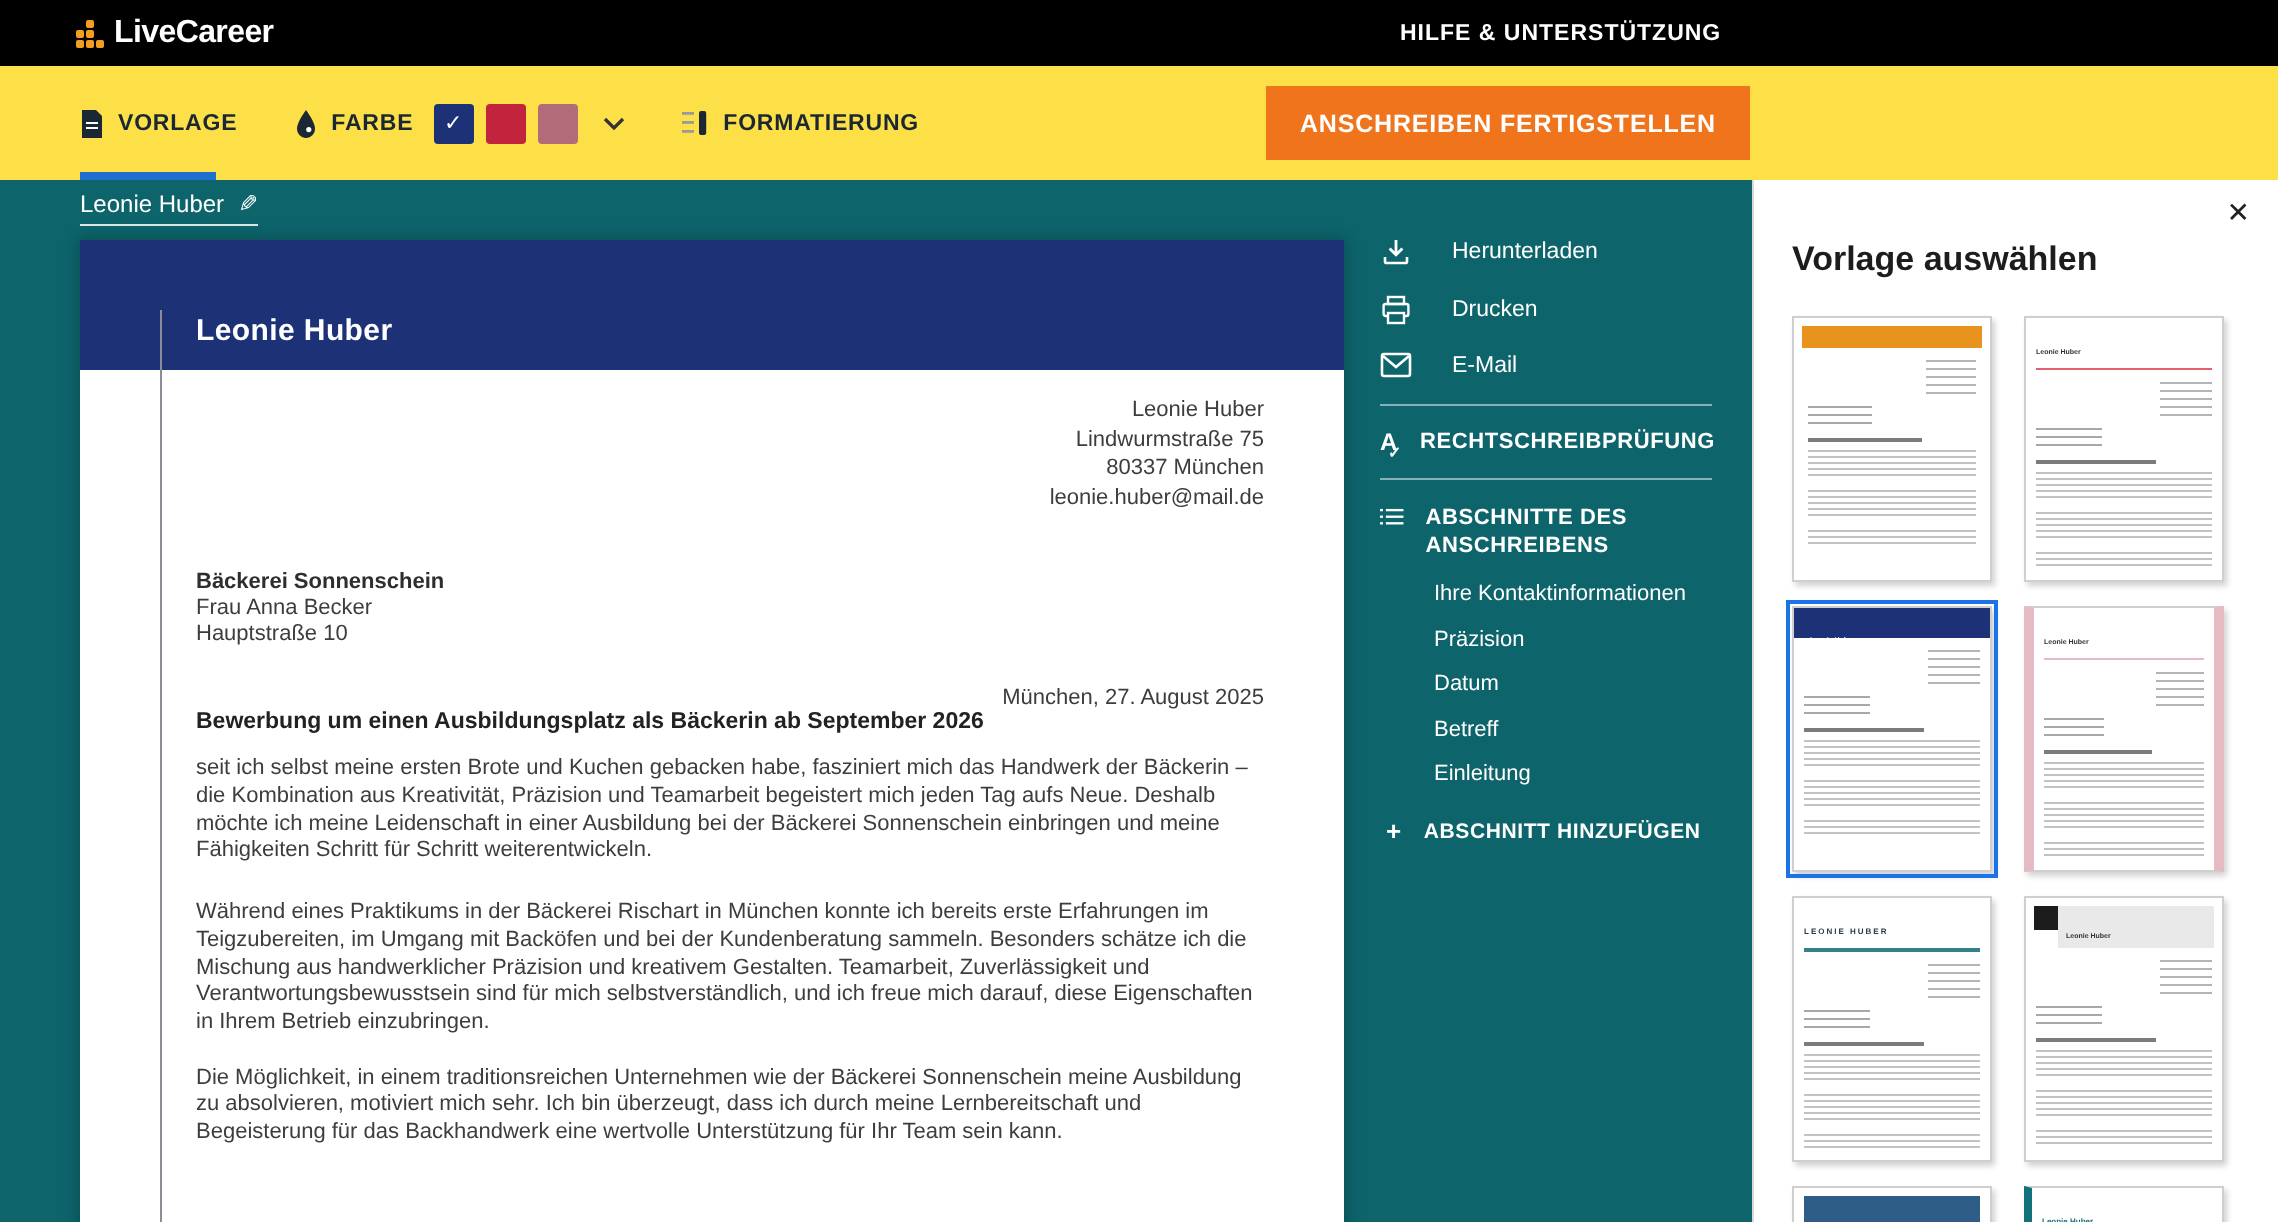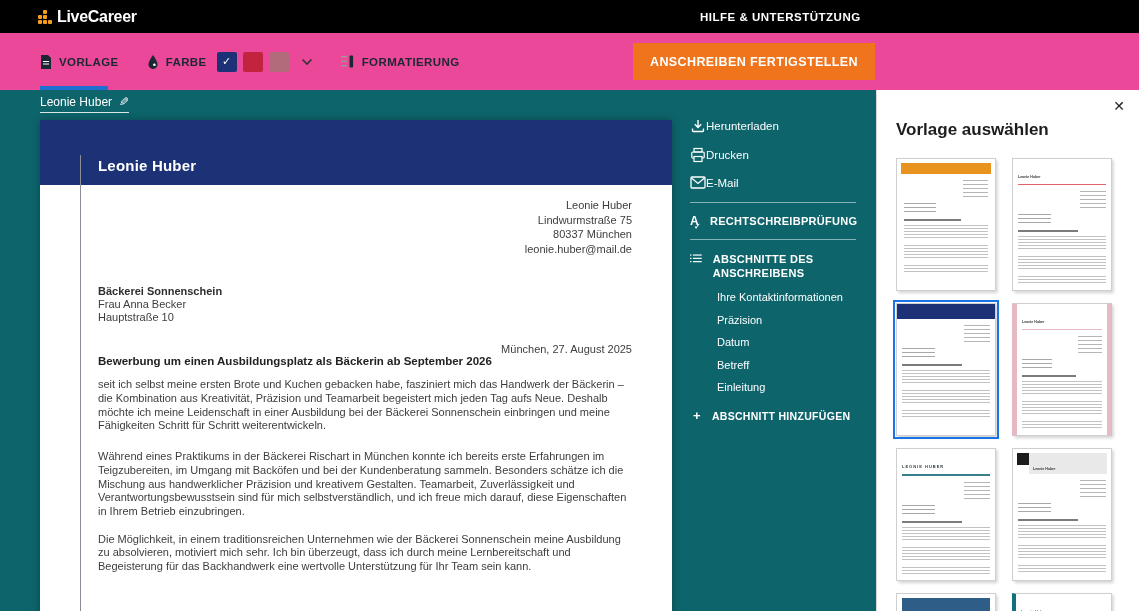--- a/index.html
+++ b/index.html
@@ -9,21 +9,21 @@
   
   .topbar { height:33px; background:#000; position:relative; display:flex; align-items:center; }
   .logo { display:flex; align-items:center; gap:5px; margin-left:38px; }
   .logo-dots { display:grid; grid-template-columns:repeat(3,4px); grid-template-rows:repeat(3,4px); gap:1px; }
   .logo-dots i { background:#f59d1e; border-radius:1px; }
   .logo-dots i.off { background:transparent; }
   .logo-text { color:#fff; font-weight:bold; font-size:16px; letter-spacing:-0.3px; }
   .help-label { position:absolute; left:700px; color:#fff; font-weight:bold; font-size:11.5px; letter-spacing:.5px; }
 
   
-  .toolbar { height:57px; background:#ec4899; display:flex; align-items:center; position:relative; padding-left:40px; }
+  .toolbar { height:57px; background:#fde047; display:flex; align-items:center; position:relative; padding-left:40px; }
   .tb-item { display:flex; align-items:center; gap:7px; font-size:11.5px; font-weight:bold;
              color:#1b2733; letter-spacing:.4px; cursor:pointer; }
   .tb-item svg { display:block; }
   .tab-indicator { position:absolute; left:40px; bottom:0; width:68px; height:4px; background:#1e6fd0; }
   .farbe-group { margin-left:28px; }
   .swatch-row { display:flex; align-items:center; gap:6px; margin-left:10px; }
   .swatch { width:20px; height:20px; border-radius:2px; display:flex; align-items:center; justify-content:center;
             color:#fff; font-size:11px; cursor:pointer; }
   .chevron { margin-left:6px; cursor:pointer; display:flex; align-items:center; }
   .format-group { margin-left:28px; }
@@ -51,21 +51,21 @@
   .recipient .co { font-weight:bold; color:#2e2e2e; }
   .date-line { text-align:right; margin-top:19px; }
   .subject { font-weight:bold; color:#222; font-size:11.5px; }
   .salutation { margin-top:11px; }
   .para { margin-top:11px; line-height:13.7px; }
   .para + .para { margin-top:17px; }
   .para:last-child { margin-top:14px; }
 
   
   .actions { position:absolute; left:690px; top:28px; width:166px; color:#fff; }
-  .action-row { display:flex; align-items:center; gap:0; font-size:11.5px; margin-bottom:13px; cursor:pointer; }
+  .action-row { display:flex; align-items:center; gap:20px; font-size:11.5px; margin-bottom:13px; cursor:pointer; }
   .action-row svg { flex-shrink:0; }
   .divider { border-top:1px solid rgba(255,255,255,.5); margin:11px 0; }
   .spell-row { display:flex; align-items:center; gap:11px; font-size:11px; font-weight:bold;
                letter-spacing:.3px; cursor:pointer; }
   .spell-icon { position:relative; font-size:12px; font-weight:bold; width:16px; }
   .spell-icon em { font-style:normal; position:absolute; right:-2px; bottom:-3px; font-size:8px; }
   .sections-head { display:flex; gap:11px; font-size:11px; font-weight:bold; letter-spacing:.3px;
                    line-height:14px; margin-top:12px; cursor:pointer; }
   .sections-list { margin:11px 0 0 27px; list-style:none; }
   .sections-list li { font-size:11px; margin-bottom:10.5px; cursor:pointer; }

